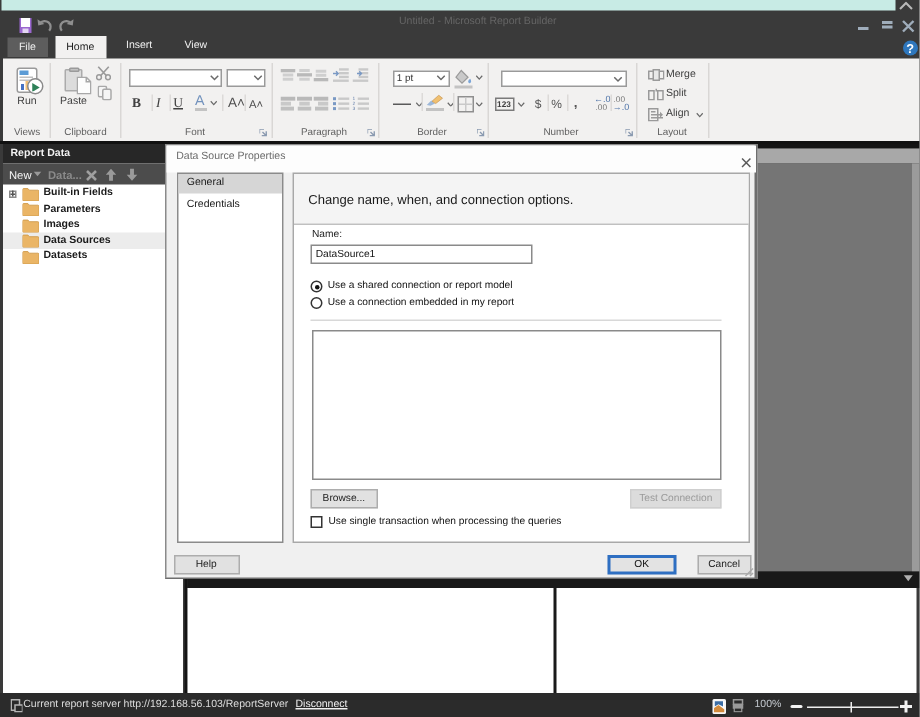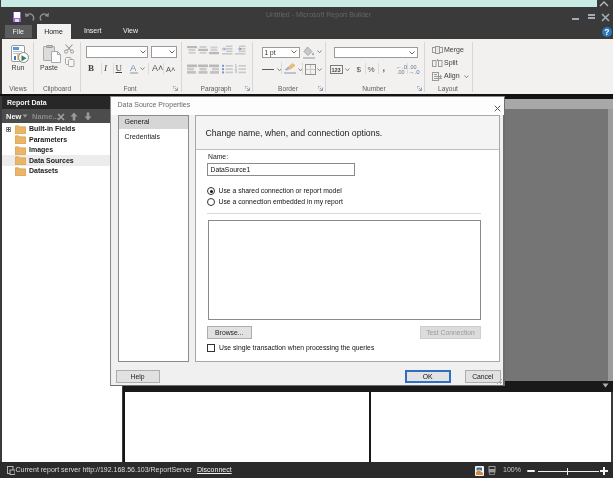--- a/index.html
+++ b/index.html
@@ -272,25 +272,25 @@
       <path d="M0.5 0.5 L2.5 2.7 L4.5 0.5" stroke="#6a6a6a" fill="none" stroke-width=".8"></path>
     </svg>
 </div>
 
 <div class="abs" style="left:0;top:93.5px;width:613px;height:2px;background:#111;"></div>
 
 <div class="abs" style="left:2px;top:95.5px;width:120px;height:366px;background:#ffffff;"></div>
 <div class="abs" style="left:2px;top:95.5px;width:120px;height:13.5px;background:#272727;"></div>
 <div class="t" style="left:7px;top:98.5px;color:#f2f2f2;font-size:7px;font-weight:bold;">Report Data</div>
 <div class="abs" style="left:2px;top:109px;width:120px;height:13.5px;background:#4c4c4c;"></div>
-<div class="t" style="left:6px;top:111.5px;color:#f5f5f5;font-size:7.5px;font-weight:bold;">New</div>
+<div class="t" style="left:6px;top:111.5px;color:#f5f5f5;font-size:7.5px;font-weight:normal;">New</div>
 <svg class="abs" style="left:21.5px;top:114px;" width="6" height="4" viewBox="0 0 6 4">
     <path d="M0.5 0.5 L5.5 0.5 L3 3.5 Z" fill="#9a9a9a"></path>
   </svg>
-<div class="t" style="left:32px;top:111.5px;color:#8a8a8a;font-size:7.5px;font-weight:bold;">Name...</div>
+<div class="t" style="left:32px;top:111.5px;color:#8a8a8a;font-size:7.5px;font-weight:bold;">Data...</div>
 <svg class="abs" style="left:56.5px;top:112.5px;" width="8" height="8" viewBox="0 0 8 8">
     <path d="M1 1 L7 7 M7 1 L1 7" stroke="#9f9f9f" stroke-width="1.7"></path>
   </svg>
 <svg class="abs" style="left:70px;top:111.5px;" width="8" height="9" viewBox="0 0 8 9">
     <path d="M4 0.5 L7.5 4.5 L5.3 4.5 L5.3 8.5 L2.7 8.5 L2.7 4.5 L0.5 4.5 Z" fill="#9a9a9a"></path>
   </svg>
 <svg class="abs" style="left:84px;top:111.5px;" width="8" height="9" viewBox="0 0 8 9">
     <path d="M4 8.5 L7.5 4.5 L5.3 4.5 L5.3 0.5 L2.7 0.5 L2.7 4.5 L0.5 4.5 Z" fill="#9a9a9a"></path>
   </svg>
 

